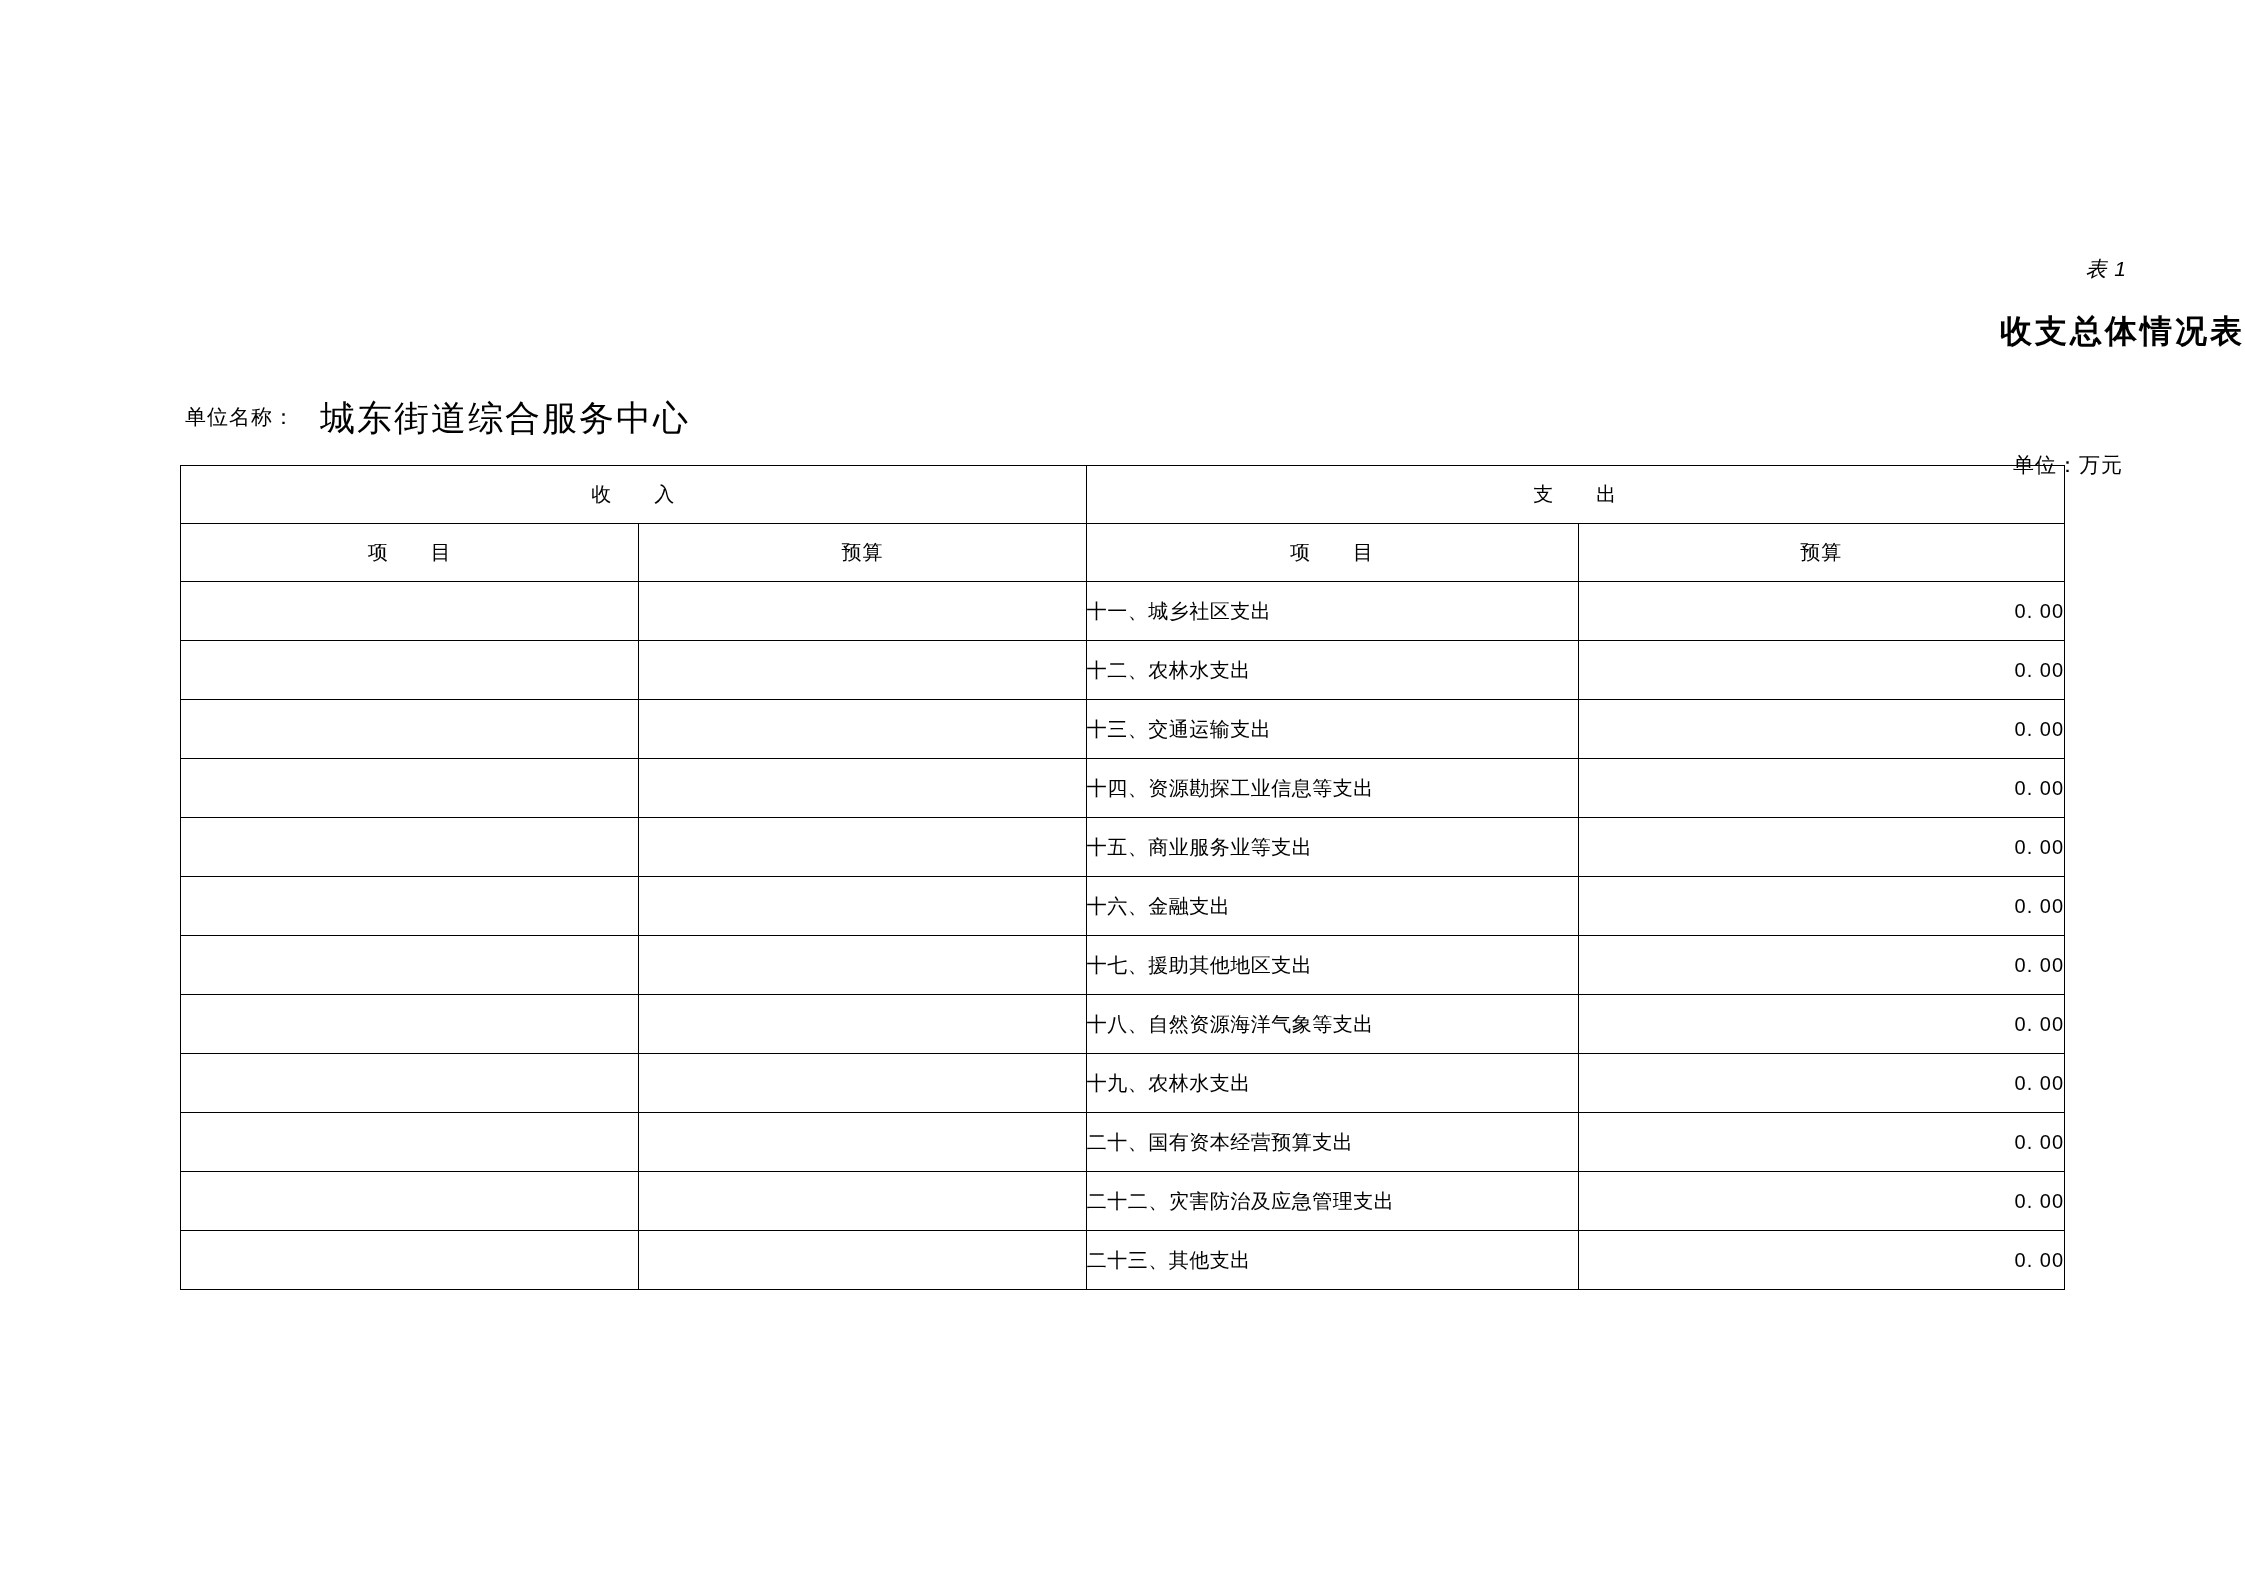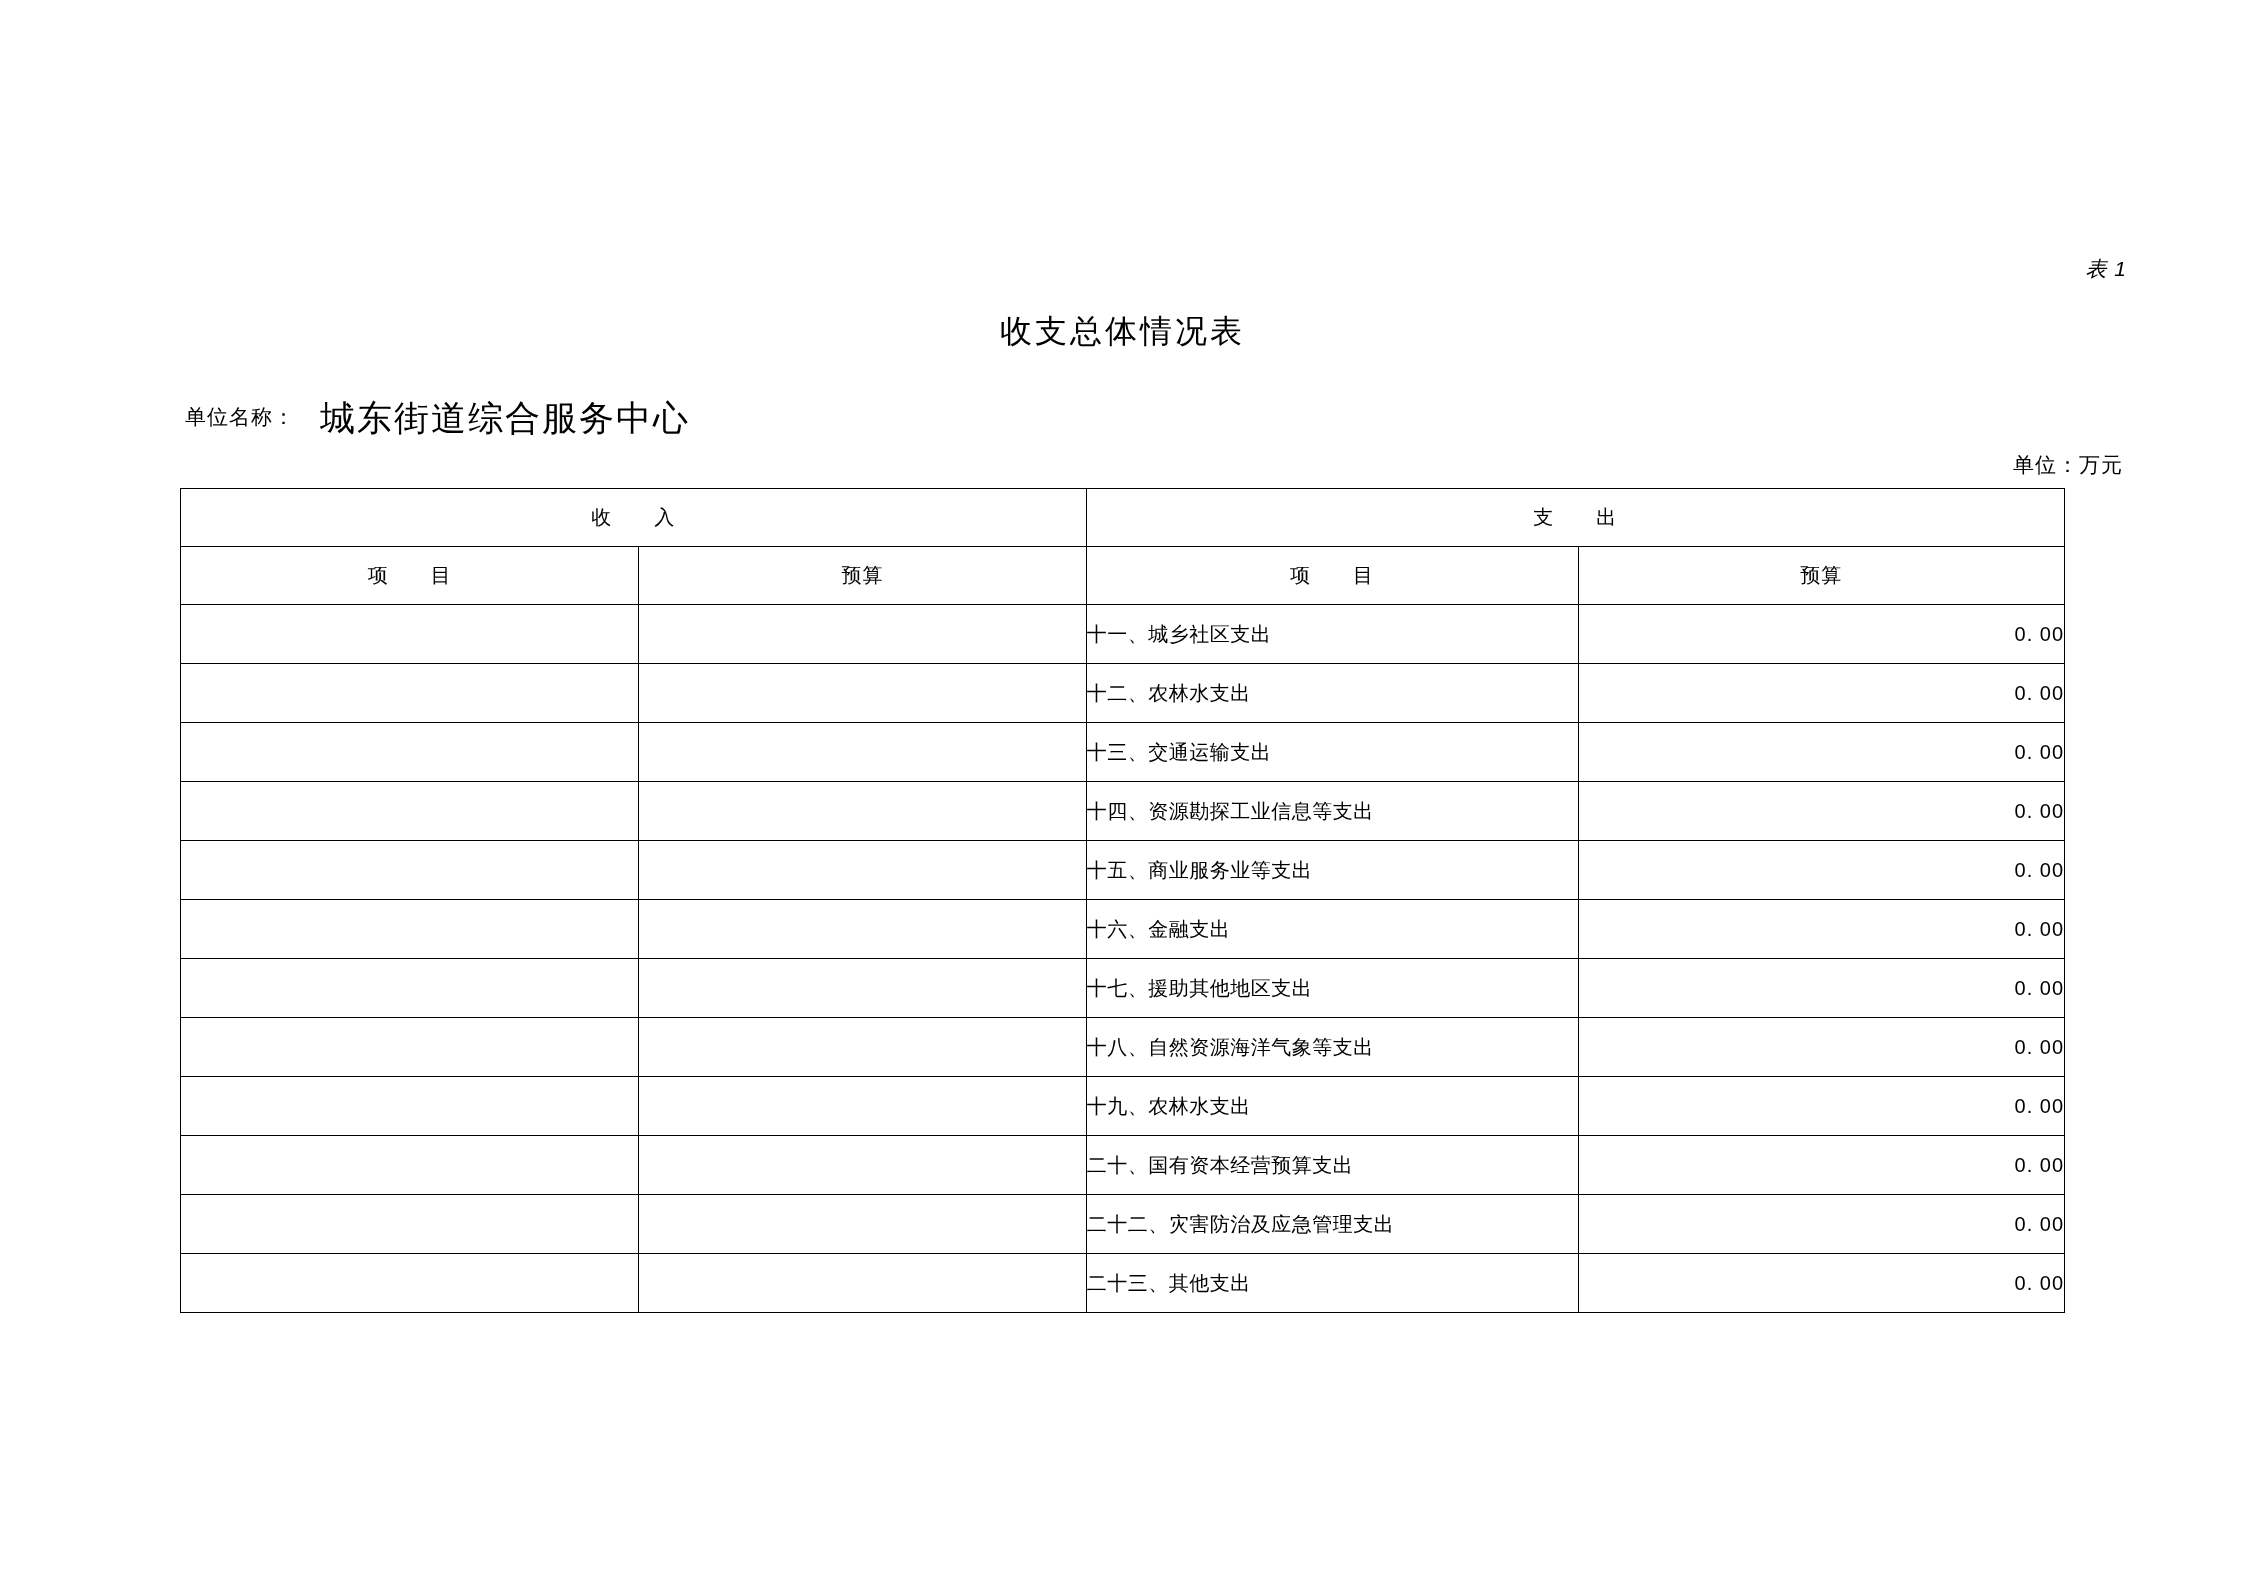--- a/index.html
+++ b/index.html
@@ -26,23 +26,23 @@
     right: 118px;
     top: 255px;
     font-size: 21px;
     letter-spacing: 1px;
     font-style: italic;
   }
   .doc-title {
     position: absolute;
     left: 0; right: 0;
     top: 310px;
-    text-align: center;
+    text-align: right;
     font-size: 32px;
-    font-weight: normal;
+    font-weight: bold;
     letter-spacing: 3px;
   }
   .meta-row {
     position: absolute;
     left: 185px;
     right: 118px;
     top: 395px;
     height: 40px;
   }
   .unit-label {
@@ -68,21 +68,20 @@
     margin-top: 48px;
   }
 
   table.main {
     position: absolute;
     left: 180px;
     top: 465px;
     width: 1885px;
     border-collapse: collapse;
     table-layout: fixed;
-    margin-top: 23px;
   }
   table.main td, table.main th {
     border: 1px solid #000000;
     padding: 0;
     font-weight: normal;
     font-size: 20px;
     vertical-align: middle;
   }
   .hdr-group {
     height: 57px;

